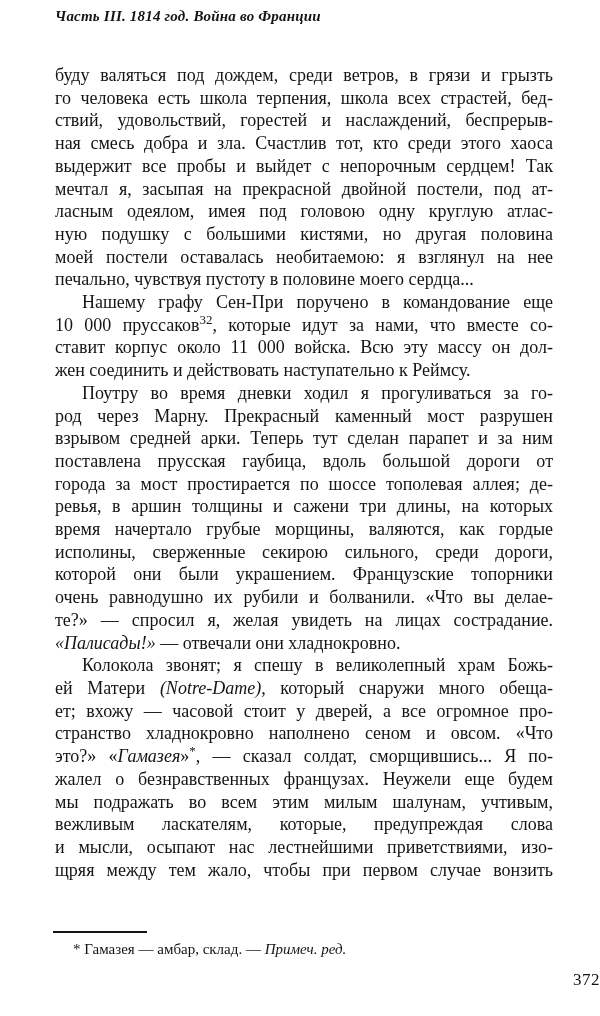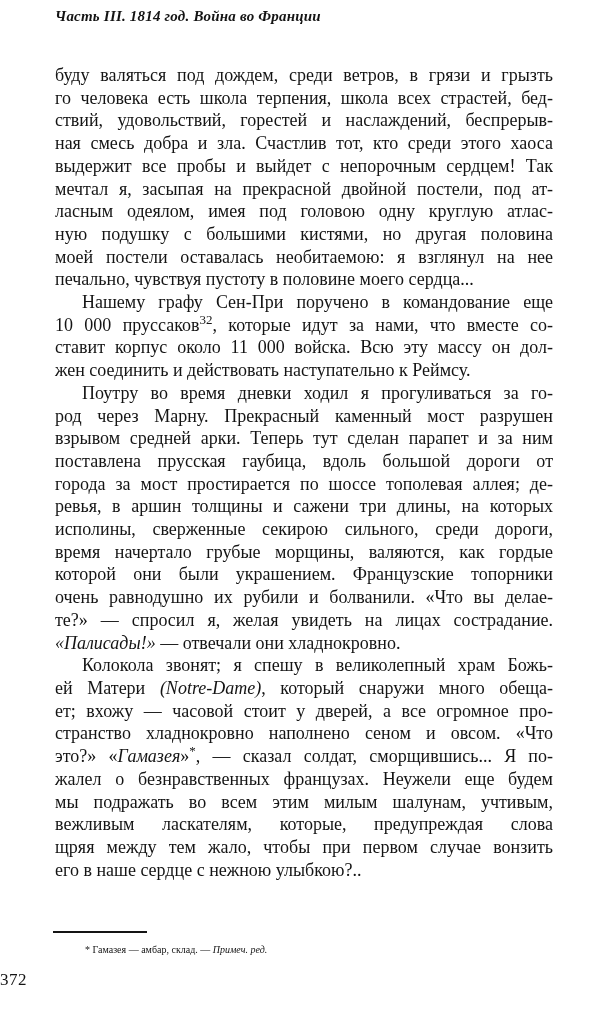--- a/index.html
+++ b/index.html
@@ -47,33 +47,33 @@
   }
   .footnote-rule {
     position: absolute;
     left: 53px;
     top: 931px;
     width: 94px;
     border-top: 2px solid #141414;
   }
   .footnote {
     position: absolute;
-    left: 67px;
+    left: 55px;
     top: 940px;
     width: 498px;
-    font-size: 10px;
+    font-size: 15px;
     line-height: 19px;
     text-indent: 18px;
   }
   .page-num {
     position: absolute;
     left: 0;
     top: 970px;
     width: 600px;
-    text-align: left;
+    text-align: right;
     font-size: 17px;
     letter-spacing: 0.5px;
   }
 </style>
 </head>
 <body>
 
 <div class="page">
   <div class="running-head">Часть III. 1814 год. Война во Франции</div>
 
@@ -91,36 +91,36 @@
       <div class="line indent">Нашему графу Сен-При поручено в командование еще</div>
       <div class="line">10 000 пруссаков<span class="sup">32</span>, которые идут за нами, что вместе со-</div>
       <div class="line">ставит корпус около 11 000 войска. Всю эту массу он дол-</div>
       <div class="line last">жен соединить и действовать наступательно к Реймсу.</div>
       <div class="line indent">Поутру во время дневки ходил я прогуливаться за го-</div>
       <div class="line">род через Марну. Прекрасный каменный мост разрушен</div>
       <div class="line">взрывом средней арки. Теперь тут сделан парапет и за ним</div>
       <div class="line">поставлена прусская гаубица, вдоль большой дороги от</div>
       <div class="line">города за мост простирается по шоссе тополевая аллея; де-</div>
       <div class="line">ревья, в аршин толщины и сажени три длины, на которых</div>
+      <div class="line">время начертало грубые морщины, валяются, как гордые</div>
       <div class="line">исполины, сверженные секирою сильного, среди дороги,</div>
-      <div class="line">время начертало грубые морщины, валяются, как гордые</div>
       <div class="line">которой они были украшением. Французские топорники</div>
       <div class="line">очень равнодушно их рубили и болванили. «Что вы делае-</div>
       <div class="line">те?» — спросил я, желая увидеть на лицах сострадание.</div>
       <div class="line last"><span class="i">«Палисады!»</span> — отвечали они хладнокровно.</div>
       <div class="line indent">Колокола звонят; я спешу в великолепный храм Божь-</div>
       <div class="line">ей Матери <span class="i">(Notre-Dame)</span>, который снаружи много обеща-</div>
       <div class="line">ет; вхожу — часовой стоит у дверей, а все огромное про-</div>
       <div class="line">странство хладнокровно наполнено сеном и овсом. «Что</div>
       <div class="line">это?» «<span class="i">Гамазея</span>»<span class="sup">*</span>, — сказал солдат, сморщившись... Я по-</div>
       <div class="line">жалел о безнравственных французах. Неужели еще будем</div>
       <div class="line">мы подражать во всем этим милым шалунам, учтивым,</div>
       <div class="line">вежливым ласкателям, которые, предупреждая слова</div>
+      <div class="line">и мысли, осыпают нас лестнейшими приветствиями, изо-</div>
       <div class="line">щряя между тем жало, чтобы при первом случае вонзить</div>
-      <div class="line last">его в наше сердце с нежною улыбкою?..</div>
     </div>
 
   <div class="footnote-rule"></div>
 
   <div class="footnote">* Гамазея — амбар, склад. — <span class="i">Примеч. ред.</span></div>
 
   <div class="page-num">372</div>
 </div>
 
 </body></html>

